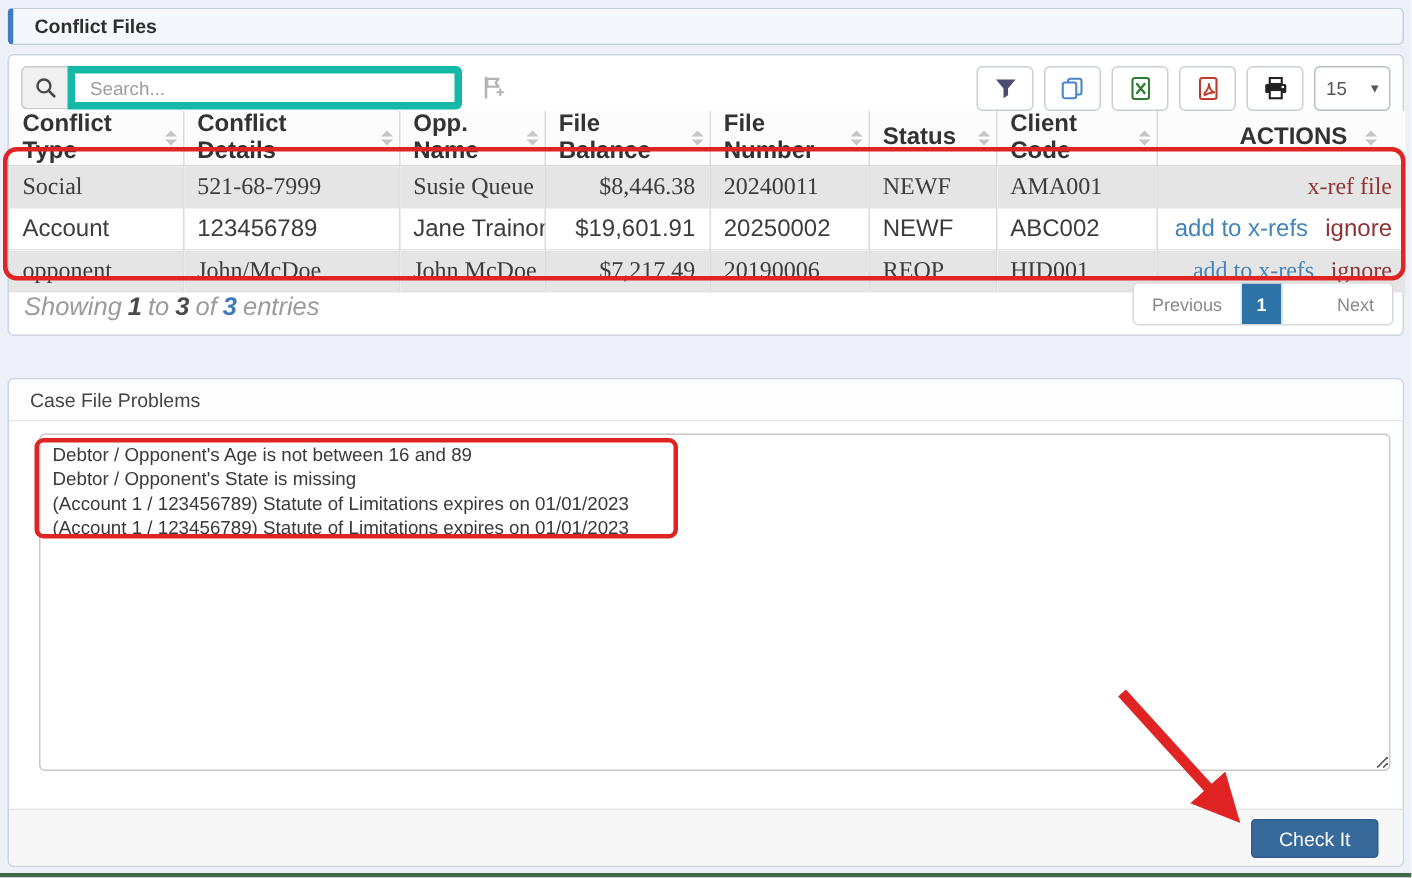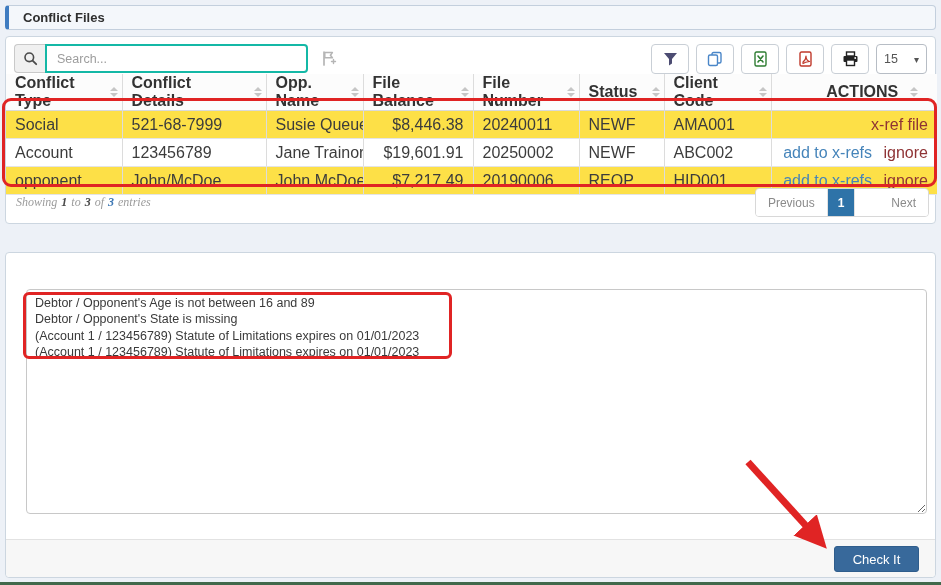--- a/index.html
+++ b/index.html
@@ -31,21 +31,21 @@
 
   .search-wrap { position: absolute; left: 8px; top: 7px; display: flex; align-items: center; }
   .search-group { display: flex; height: 29px; }
   .search-btn {
     width: 31px; height: 29px; background: #f0f0f0;
     border: 1px solid #c9c9c9; border-right: none;
     border-radius: 4px 0 0 4px;
     display: flex; align-items: center; justify-content: center; cursor: pointer;
   }
   .search-input {
-    width: 263px; height: 29px; border: 2px solid #14b8a6; border-radius: 0 4px 4px 0;
+    width: 263px; height: 29px; border: 5px solid #14b8a6; border-radius: 0 4px 4px 0;
     padding: 0 10px; font-size: 12.5px; color: #444; outline: none;
     font-family: "Liberation Sans", sans-serif;
   }
   .search-input::placeholder { color: #9d9d9d; }
   .flag-wrap { margin-left: 13px; display: flex; align-items: center; }
 
   .toolbar-right { position: absolute; right: 8px; top: 7px; display: flex; gap: 7px; align-items: flex-start; }
   .tool-btn {
     width: 38px; height: 30px; background: #fff;
     border: 1px solid #c9cfd6; border-radius: 4px;
@@ -76,32 +76,32 @@
   .th-inner.center .sort, .th-inner.right .sort { margin-left: 6px; }
   .sort i { width: 0; height: 0; border-left: 4px solid transparent; border-right: 4px solid transparent; }
   .sort .up { border-bottom: 4px solid #c6c6c6; }
   .sort .dn { border-top: 4px solid #c6c6c6; }
 
   table.grid td {
     height: 28px; border-bottom: 1px solid #e4e4e4; border-right: 1px solid #dcdcdc;
     padding: 0 9px; color: #3c3c3c; overflow: hidden; white-space: nowrap;
   }
   table.grid td:last-child { border-right: none; }
-  table.grid tr.odd td { background: #fde047; }
+  table.grid tr.odd td { background: #e5e5e5; font-family: Liberation Serif, serif; }
   table.grid tr.even td { background: #ffffff; }
   td.num { text-align: right; }
   td.center { text-align: right; }
   a.act-blue { color: #4584ba; text-decoration: none; cursor: pointer; }
   a.act-red { color: #8f3335; text-decoration: none; cursor: pointer; }
   td.center a + a { margin-left: 7px; }
 
   
   .summary {
     position: absolute; left: 10px; top: 158px;
-    font-size: 12px; font-style: italic; color: #9b9b9b; font-family: Liberation Serif, serif;
+    font-size: 17px; font-style: italic; color: #9b9b9b;
   }
   .summary span { margin-right: 4px; }
   .summary .strong { font-weight: bold; color: #4a4a4a; }
   .summary .total { font-weight: bold; color: #3e78b5; }
 
   .pagination {
     position: absolute; right: 6px; top: 151px; display: flex;
     border-radius: 4px; overflow: hidden; border: 1px solid #d8d8d8;
   }
   .page-item {
@@ -359,20 +359,21 @@
   </div>
 
   <div class="pagination">
     <div class="page-item">Previous</div>
     <div class="page-item active">1</div>
     <div class="page-item">Next</div>
   </div>
 </div>
 
 <div class="card2">
+  <div class="card2-header">Case File Problems</div>
   <textarea class="problems-textarea" style="">Debtor / Opponent's Age is not between 16 and 89
 Debtor / Opponent's State is missing
 (Account 1 / 123456789) Statute of Limitations expires on 01/01/2023
 (Account 1 / 123456789) Statute of Limitations expires on 01/01/2023</textarea>
   <div class="card2-footer">
     <button class="check-btn">Check It</button>
   </div>
 </div>
 
 <div class="anno-rect anno-rows"></div>

